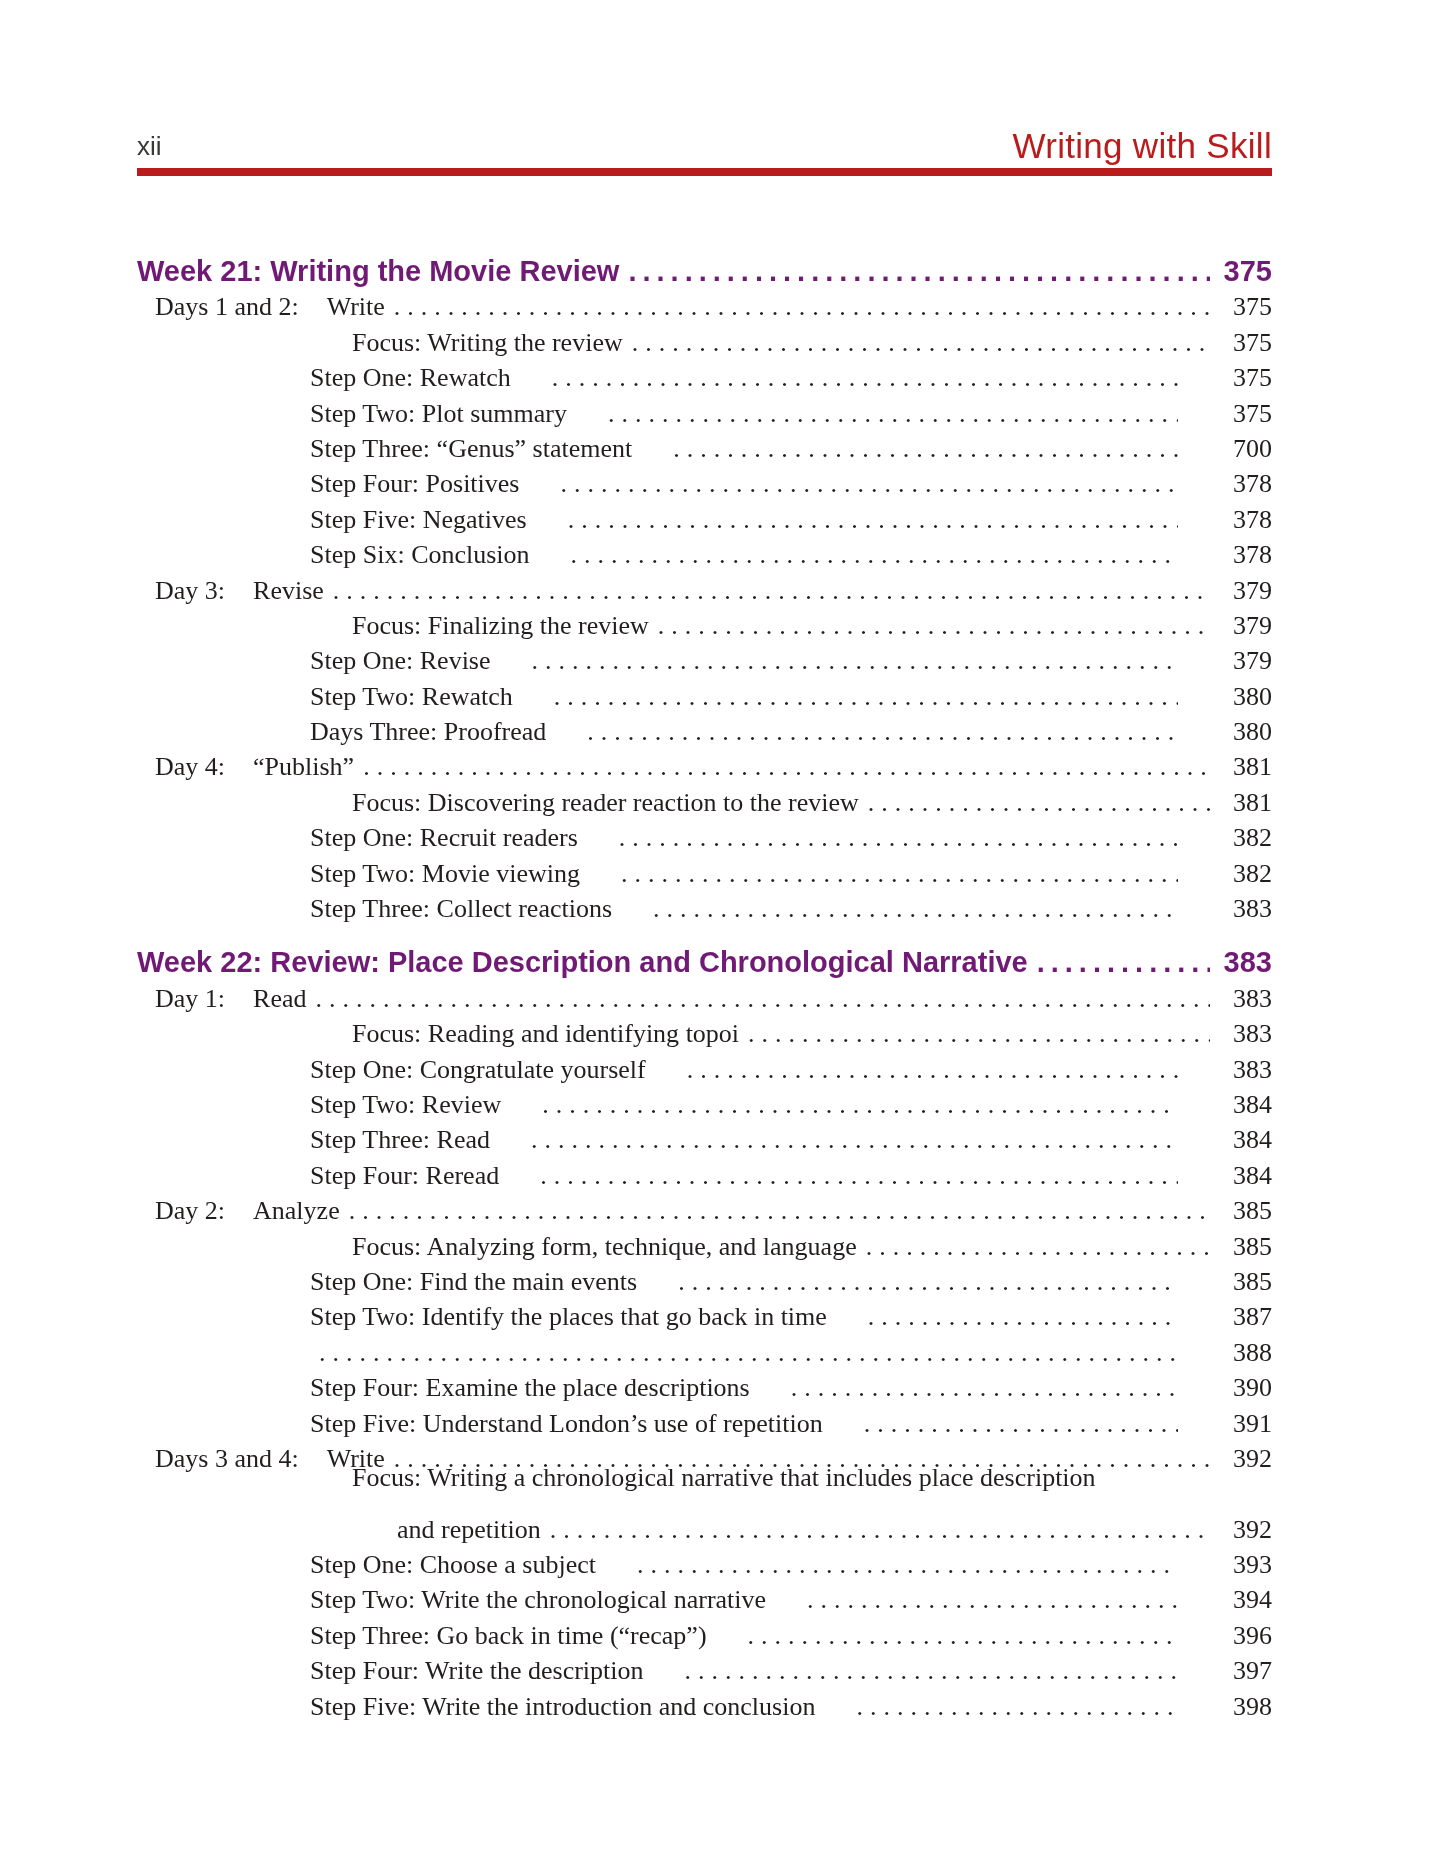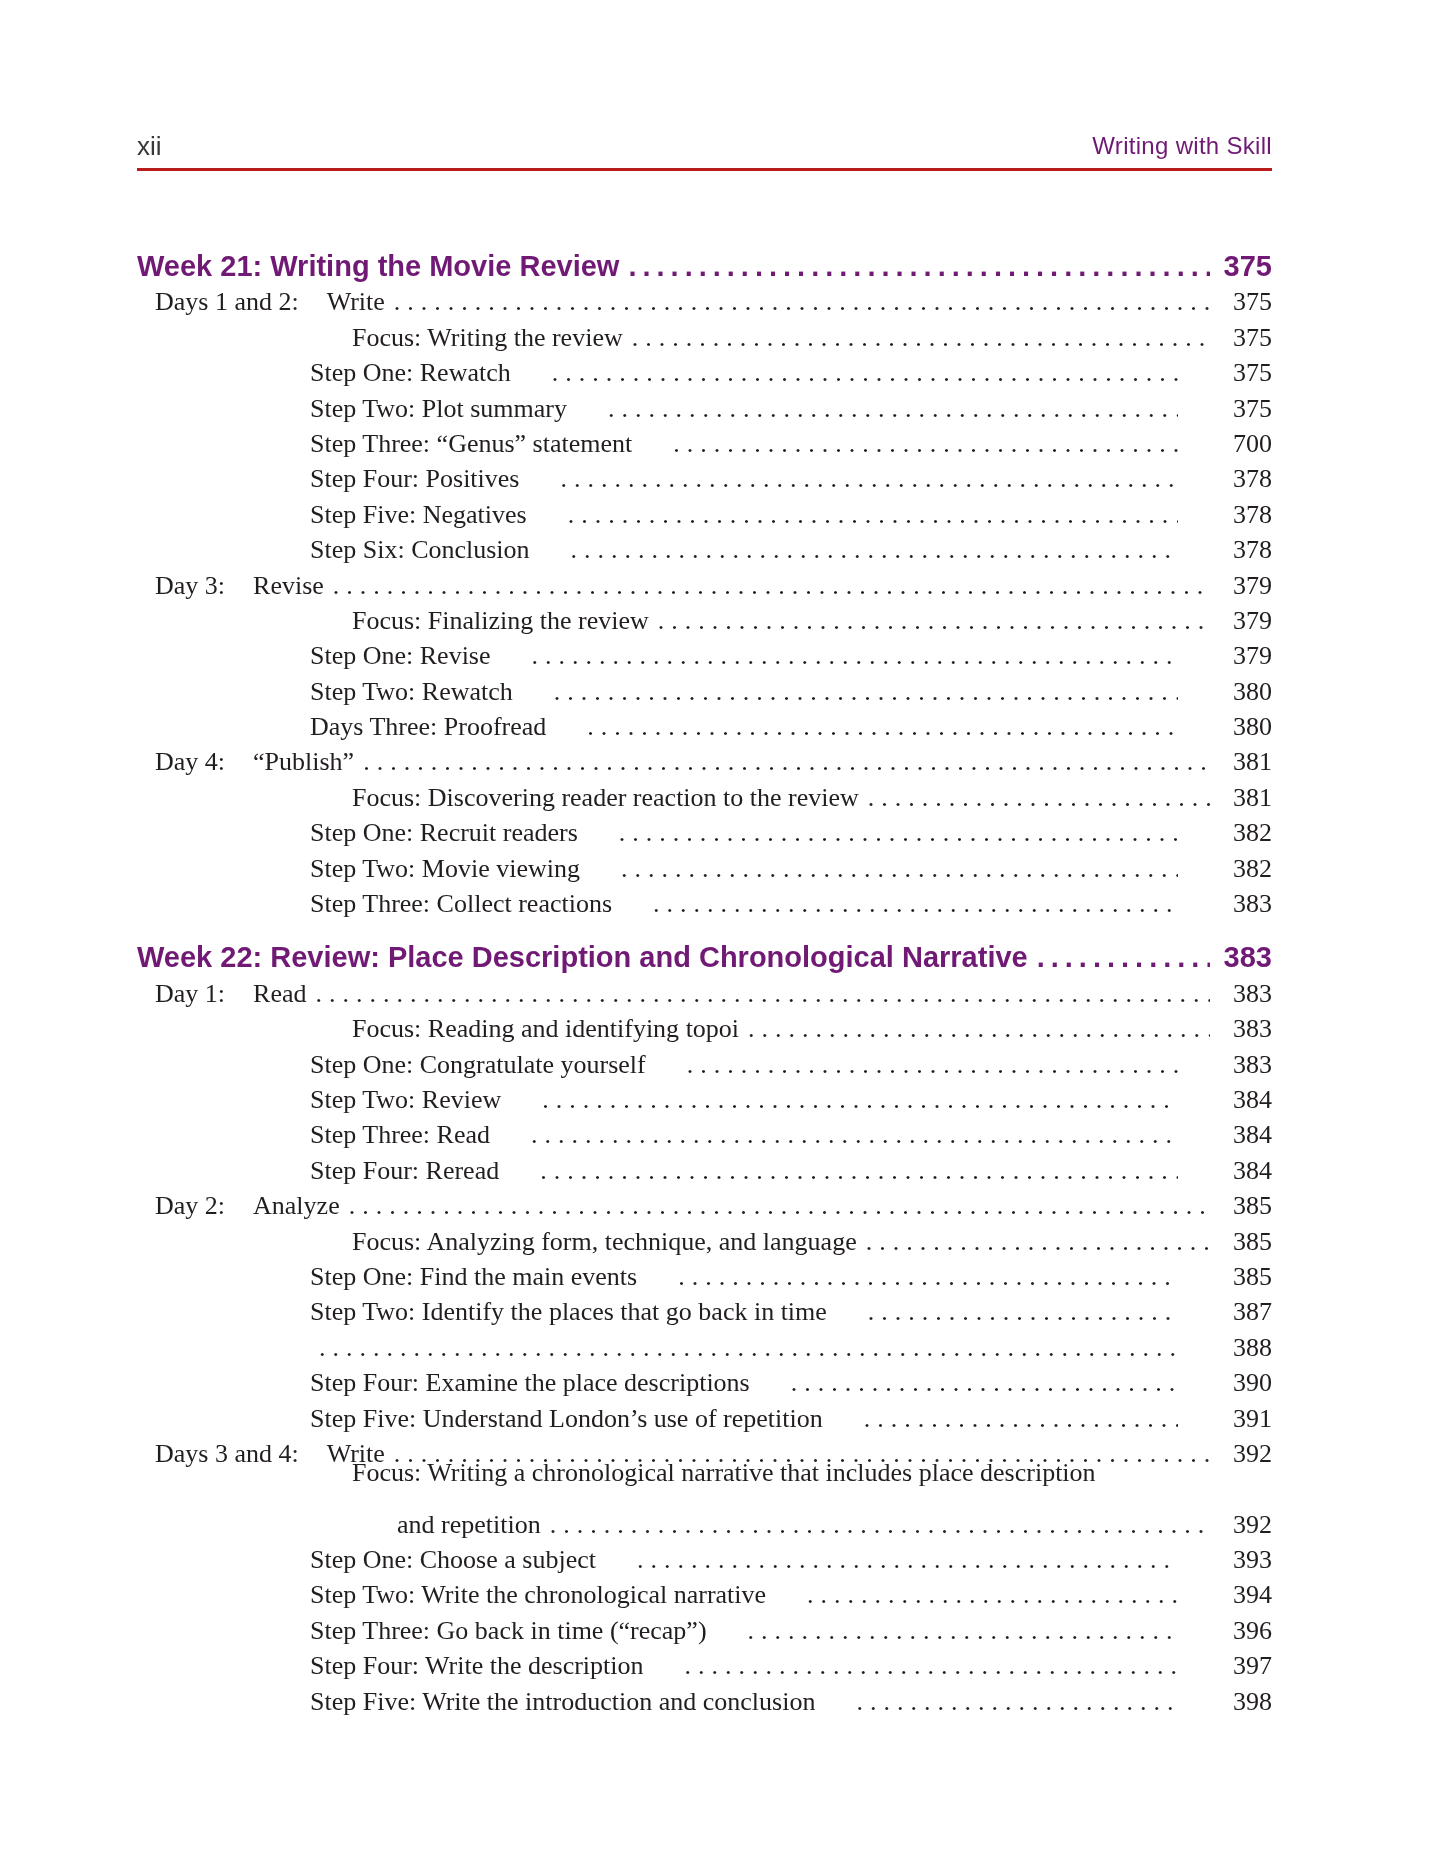--- a/index.html
+++ b/index.html
@@ -7,27 +7,27 @@
     position:relative;
     width:1434px;height:1858px;
     background:#ffffff;
     overflow:hidden;
     font-family:"Liberation Serif",serif;
     color:#211e1d;
   }
   .header{
     margin-left:137px;margin-right:162px;
     padding-top:131px;padding-bottom:7px;
-    border-bottom:3px solid #b91c1c;
+    border-bottom:8px solid #b91c1c;
     display:flex;justify-content:space-between;align-items:flex-start;
     font-family:"Liberation Sans",sans-serif;
     line-height:30px;
   }
   .folio{font-size:26px;color:#3a3836;}
-  .running-head{font-size:24px;color:#701a75;letter-spacing:0.3px;}
+  .running-head{font-size:35px;color:#b91c1c;letter-spacing:0.3px;}
   .toc{
     margin-left:137px;margin-right:162px;
     margin-top:62px;
   }
   .row{
     display:flex;align-items:baseline;
     height:35.4px;line-height:35.4px;
     font-size:26px;white-space:nowrap;
   }
   .row span{white-space:pre;}

